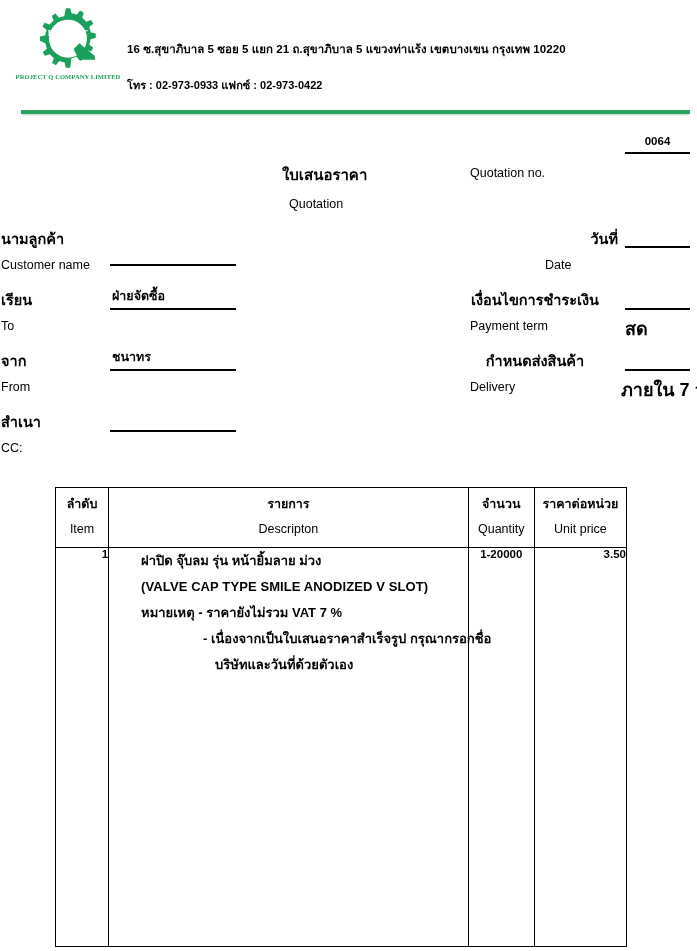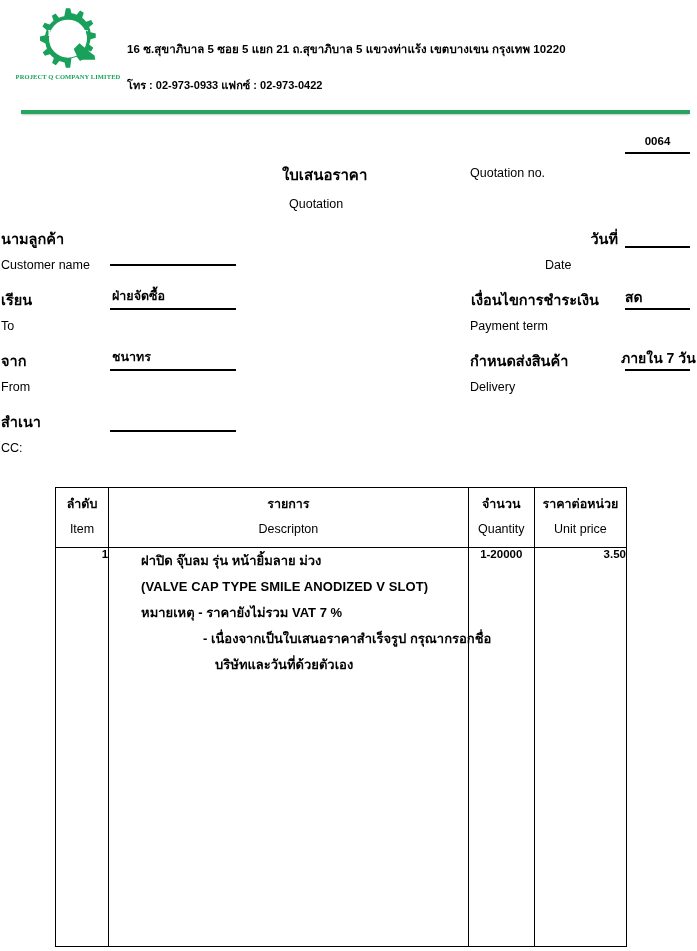--- a/index.html
+++ b/index.html
@@ -173,23 +173,24 @@
     position: absolute;
     left: 470px;
     font-size: 12.5px;
     white-space: nowrap;
   }
   .rmeta-val {
     position: absolute;
     left: 625px;
     width: 65px;
     text-align: right;
-    font-size: 14px;
-    font-weight: bold;
-    white-space: nowrap;
+    font-size: 18px;
+    font-weight: bold;
+    white-space: nowrap;
+    margin-top: 28px;
   }
   .rmeta-rule {
     position: absolute;
     left: 625px;
     width: 65px;
     height: 2px;
     background: #000;
   }
 
   
@@ -323,21 +324,21 @@
   <div class="rmeta-th" style="top:227px; left:564px; width:54px; text-align:right;">วันที่</div>
   <div class="rmeta-en" style="top:258px; left:545px;">Date</div>
   <div class="rmeta-val" style="top:226px"></div>
   <div class="rmeta-rule" style="top:246px"></div>
 
   <div class="rmeta-th" style="top:288px; left:470px; width:130px; text-align:center;">เงื่อนไขการชำระเงิน</div>
   <div class="rmeta-en" style="top:319px">Payment term</div>
   <div class="rmeta-val" style="top:286px; left:625px; width:65px; text-align:left;">สด</div>
   <div class="rmeta-rule" style="top:308px"></div>
 
-  <div class="rmeta-th" style="top:349px; left:470px; width:130px; text-align:left;">กำหนดส่งสินค้า</div>
+  <div class="rmeta-th" style="top:349px; left:470px; width:130px; text-align:center;">กำหนดส่งสินค้า</div>
   <div class="rmeta-en" style="top:380px">Delivery</div>
   <div class="rmeta-val" style="top:347px; left:621px; width:69px; text-align:right;">ภายใน 7 วัน</div>
   <div class="rmeta-rule" style="top:369px"></div>
 
   <table id="items-table">
     <colgroup>
       <col class="col-item">
         <col class="col-desc">
         <col class="col-qty">
         <col class="col-price">

